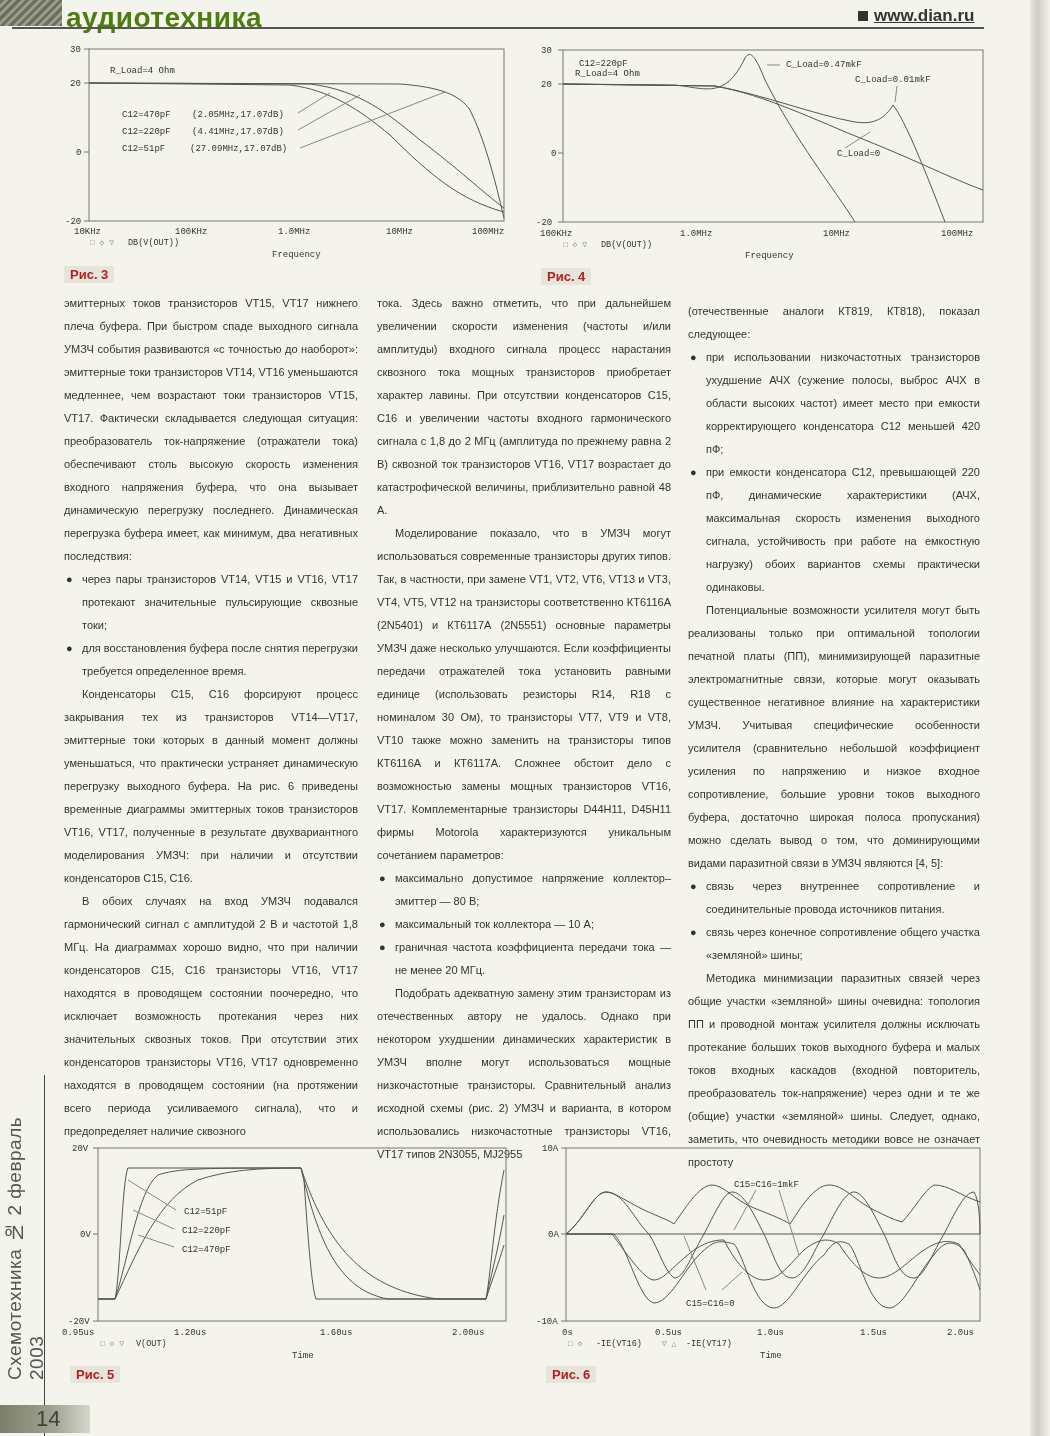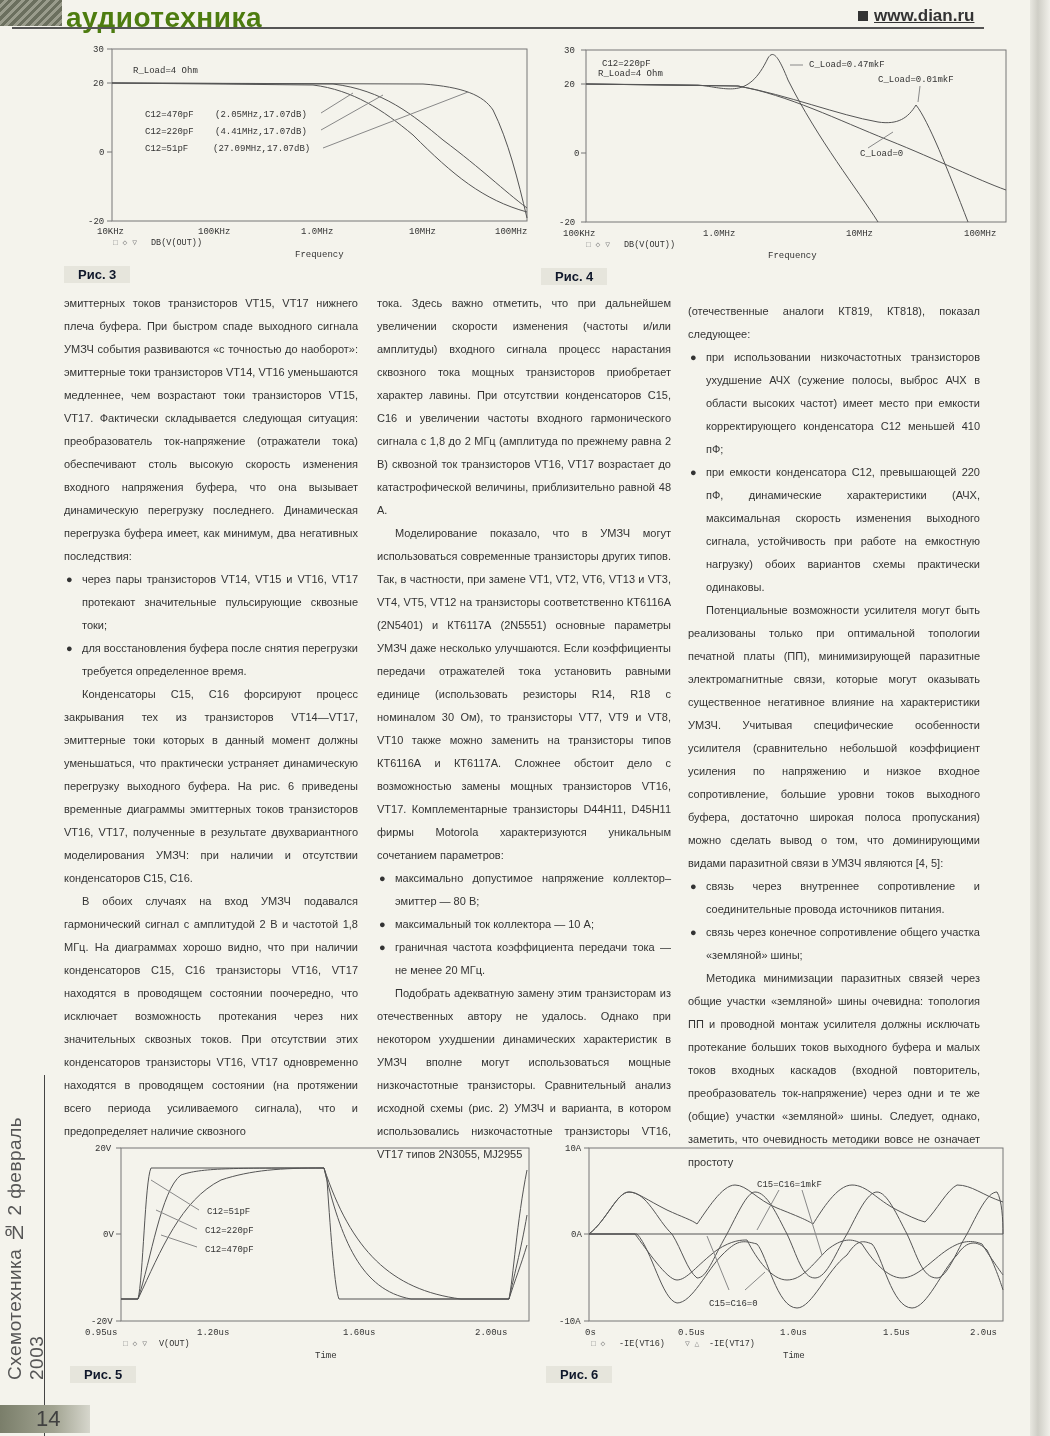--- a/index.html
+++ b/index.html
@@ -18,25 +18,25 @@
   .section-title {
     position:absolute; left:66px; top:2px; font-weight:bold; font-size:28px;
     color:#4d7c0f; letter-spacing:0.5px;
   }
   .site-url {
     position:absolute; left:858px; top:6px; font-weight:bold; font-size:17px; color:#333;text-decoration:underline;
   }
   .site-url .sq { display:inline-block; width:10px; height:10px; background:#333; margin-right:6px; }
   .header-rule { position:absolute; left:12px; top:27px; width:972px; height:2px; background:#555; }
 
-  .chart-box { position:absolute;margin-left:23px; }
+  .chart-box { position:absolute; }
   .chart-box svg { display:block; }
   .fig-label {
-    position:absolute; font-weight:bold; font-size:13px; color:#0f172a;
-    background:#e6e5dc; padding:1px 14px;
+    position:absolute; font-weight:bold; font-size:13px; color:#b91c1c;
+    background:#e6e5dc; padding:1px 6px;
   }
 
   .col { position:absolute; font-size:11px; line-height:23px; text-align:justify; color:#333; }
   .col p { margin:0; text-indent:18px; }
   .col p.noindent { text-indent:0; }
   .col ul { list-style:none; margin:0; padding:0; }
   .col li { position:relative; padding-left:18px; }
   .col li::before { content:"\25CF"; position:absolute; left:2px; top:0; font-size:11px; }
 
   .side-text {
@@ -157,21 +157,21 @@
     <li>максимально допустимое напряжение коллектор–эмиттер — 80 В;</li>
     <li>максимальный ток коллектора — 10 А;</li>
     <li>граничная частота коэффициента передачи тока — не менее 20 МГц.</li>
   </ul>
   <p>Подобрать адекватную замену этим транзисторам из отечественных автору не удалось. Однако при некотором ухудшении динамических характеристик в УМЗЧ вполне могут использоваться мощные низкочастотные транзисторы. Сравнительный анализ исходной схемы (рис. 2) УМЗЧ и варианта, в котором использовались низкочастотные транзисторы VT16, VT17 типов 2N3055, MJ2955</p>
 </div>
 
 <div class="col" style="left:688px; top:300px; width:292px;">
   <p class="noindent">(отечественные аналоги КТ819, КТ818), показал следующее:</p>
   <ul>
-    <li>при использовании низкочастотных транзисторов ухудшение АЧХ (сужение полосы, выброс АЧХ в области высоких частот) имеет место при емкости корректирующего конденсатора C12 меньшей 410 пФ;</li>
+    <li>при использовании низкочастотных транзисторов ухудшение АЧХ (сужение полосы, выброс АЧХ в области высоких частот) имеет место при емкости корректирующего конденсатора C12 меньшей 420 пФ;</li>
     <li>при емкости конденсатора C12, превышающей 220 пФ, динамические характеристики (АЧХ, максимальная скорость изменения выходного сигнала, устойчивость при работе на емкостную нагрузку) обоих вариантов схемы практически одинаковы.</li>
   </ul>
   <p>Потенциальные возможности усилителя могут быть реализованы только при оптимальной топологии печатной платы (ПП), минимизирующей паразитные электромагнитные связи, которые могут оказывать существенное негативное влияние на характеристики УМЗЧ. Учитывая специфические особенности усилителя (сравнительно небольшой коэффициент усиления по напряжению и низкое входное сопротивление, большие уровни токов выходного буфера, достаточно широкая полоса пропускания) можно сделать вывод о том, что доминирующими видами паразитной связи в УМЗЧ являются [4, 5]:</p>
   <ul>
     <li>связь через внутреннее сопротивление и соединительные провода источников питания.</li>
     <li>связь через конечное сопротивление общего участка «земляной» шины;</li>
   </ul>
   <p>Методика минимизации паразитных связей через общие участки «земляной» шины очевидна: топология ПП и проводной монтаж усилителя должны исключать протекание больших токов выходного буфера и малых токов входных каскадов (входной повторитель, преобразователь ток-напряжение) через одни и те же (общие) участки «земляной» шины. Следует, однако, заметить, что очевидность методики вовсе не означает простоту</p>
 </div>
 

